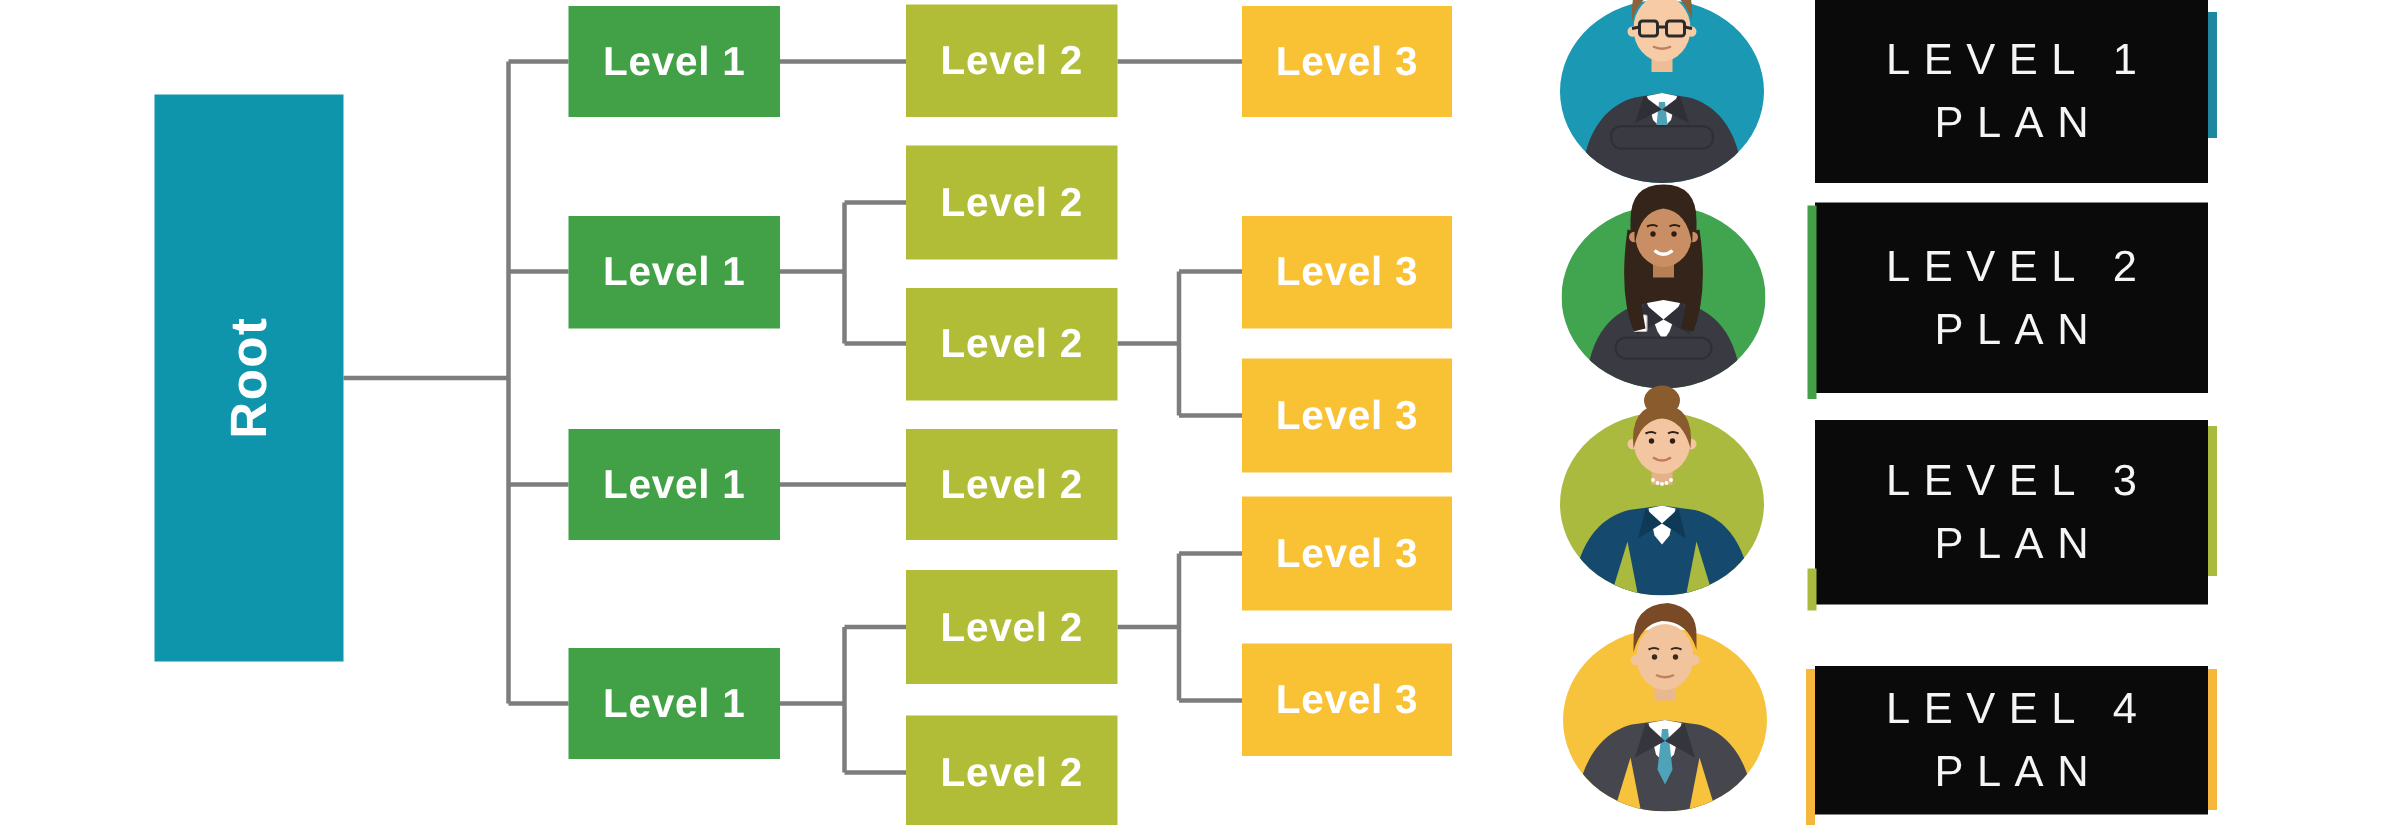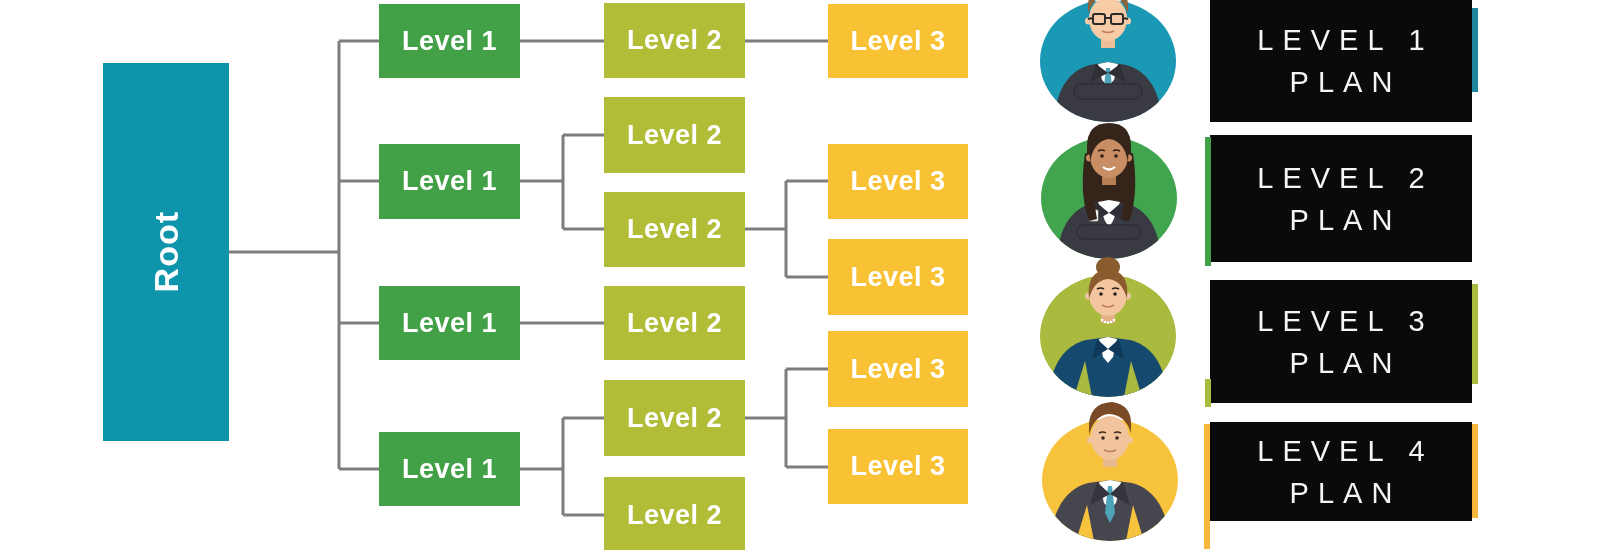--- a/index.html
+++ b/index.html
@@ -203,20 +203,20 @@
     <div class="accent green" style="left:-5px;top:2px;height:129px"></div>
     <div class="plan-line">LEVEL 2</div>
     <div class="plan-line">PLAN</div>
   </div>
   <div class="plan" style="top:280px;height:123px">
     <div class="accent olive" style="right:-6px;top:4px;height:100px"></div>
     <div class="accent olive" style="left:-5px;bottom:-4px;height:28px"></div>
     <div class="plan-line">LEVEL 3</div>
     <div class="plan-line">PLAN</div>
   </div>
-  <div class="plan" style="top:422px;height:99px">
+  <div class="plan" style="top:444px;height:99px">
     <div class="accent yellow" style="left:-6px;top:2px;height:125px"></div>
     <div class="accent yellow" style="right:-6px;top:2px;height:94px"></div>
     <div class="plan-line">LEVEL 4</div>
     <div class="plan-line">PLAN</div>
   </div>
 
 </div>
 
 </body></html>

